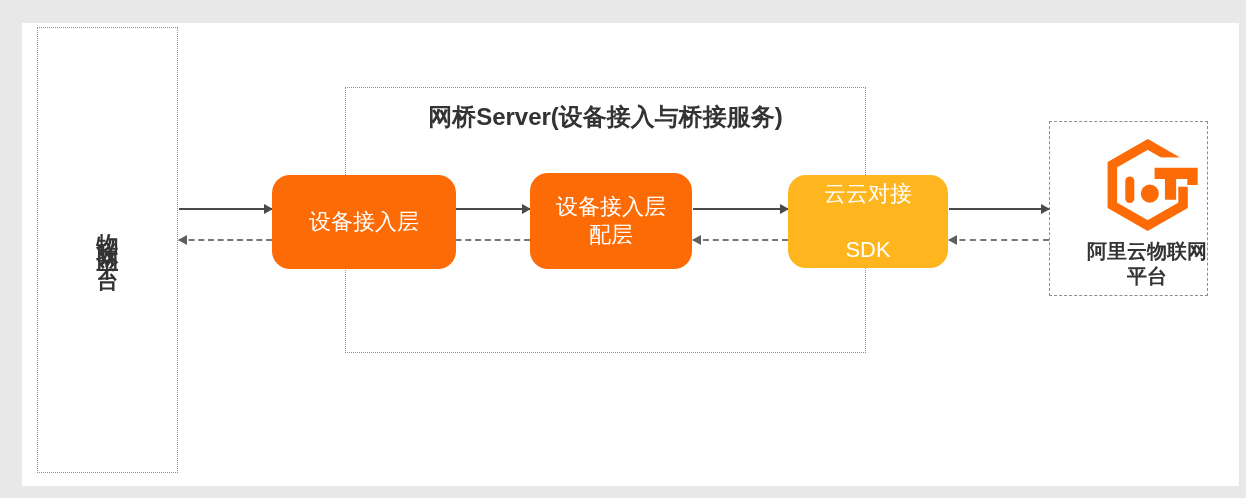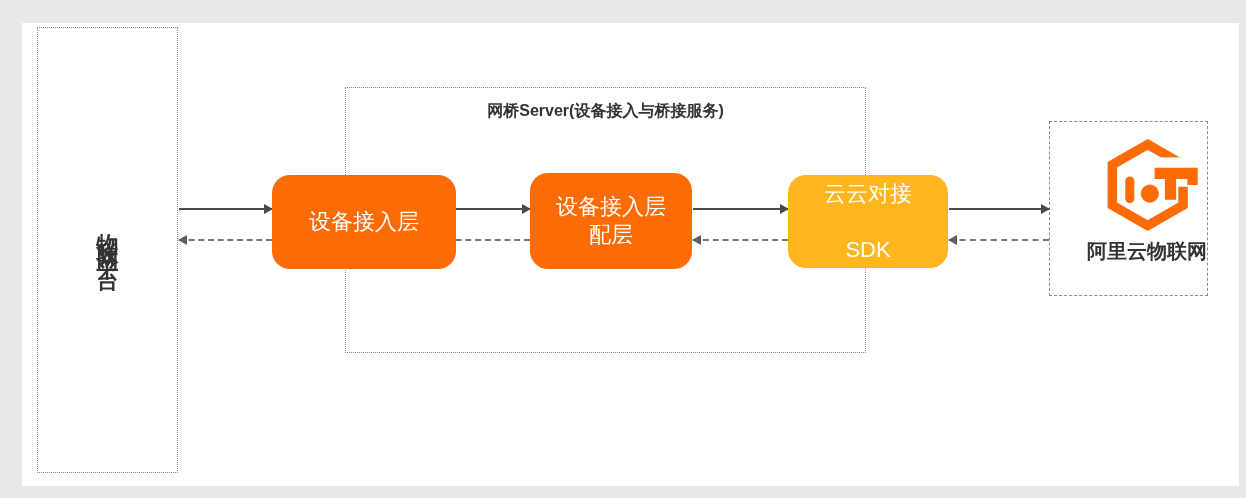--- a/index.html
+++ b/index.html
@@ -29,21 +29,21 @@
     letter-spacing: 9px; line-height: 1;
   }
   .bridge-box {
     position: absolute; left: 345px; top: 87px; width: 521px; height: 266px;
     border: 1px dotted #8f8f8f;
     z-index: 1;
   }
   .bridge-title {
     position: absolute; top: 13px; left: 0; width: 100%;
     text-align: center;
-    font-size: 16px; font-weight: 700; color: #333333;
+    font-size: 24px; font-weight: 700; color: #333333;
   }
   .aliyun-box {
     position: absolute; left: 1049px; top: 121px; width: 159px; height: 175px;
     border: 1px dashed #8c8c8c;
     display: flex; flex-direction: column; align-items: flex-end;
     padding-top: 13px;
     z-index: 1;
   }
   .aliyun-text {
     margin-top: 4px; text-align: center;
@@ -119,20 +119,21 @@
   <div class="aliyun-box">
     <svg class="logo" viewBox="-8 -8 126 116" xmlns="http://www.w3.org/2000/svg" aria-hidden="true">
       <polygon points="50,3 91,26.5 91,73.5 50,97 9,73.5 9,26.5" fill="none" stroke="#fc6b05" stroke-width="11"></polygon>
       <rect x="52" y="18" width="66" height="34" fill="#ffffff"></rect>
       <path d="M58,30 H108 V50 H96 V43 H83 V67 H70 V43 H58 Z" fill="#fc6b05"></path>
       <rect x="24" y="40" width="10.5" height="31" rx="5.2" fill="#fc6b05"></rect>
       <circle cx="52.5" cy="60" r="10.5" fill="#fc6b05"></circle>
     </svg>
     <div class="aliyun-text">
       <div>阿里云物联网</div>
+      <div>平台</div>
     </div>
   </div>
 
   <div class="arrow arrow-solid sa a1"></div>
   <div class="arrow arrow-solid sa a2"></div>
   <div class="arrow arrow-solid sa a3"></div>
   <div class="arrow arrow-solid sa a4"></div>
 
   <div class="arrow arrow-dashed da a1"></div>
   <div class="arrow arrow-dashed da a2"></div>

